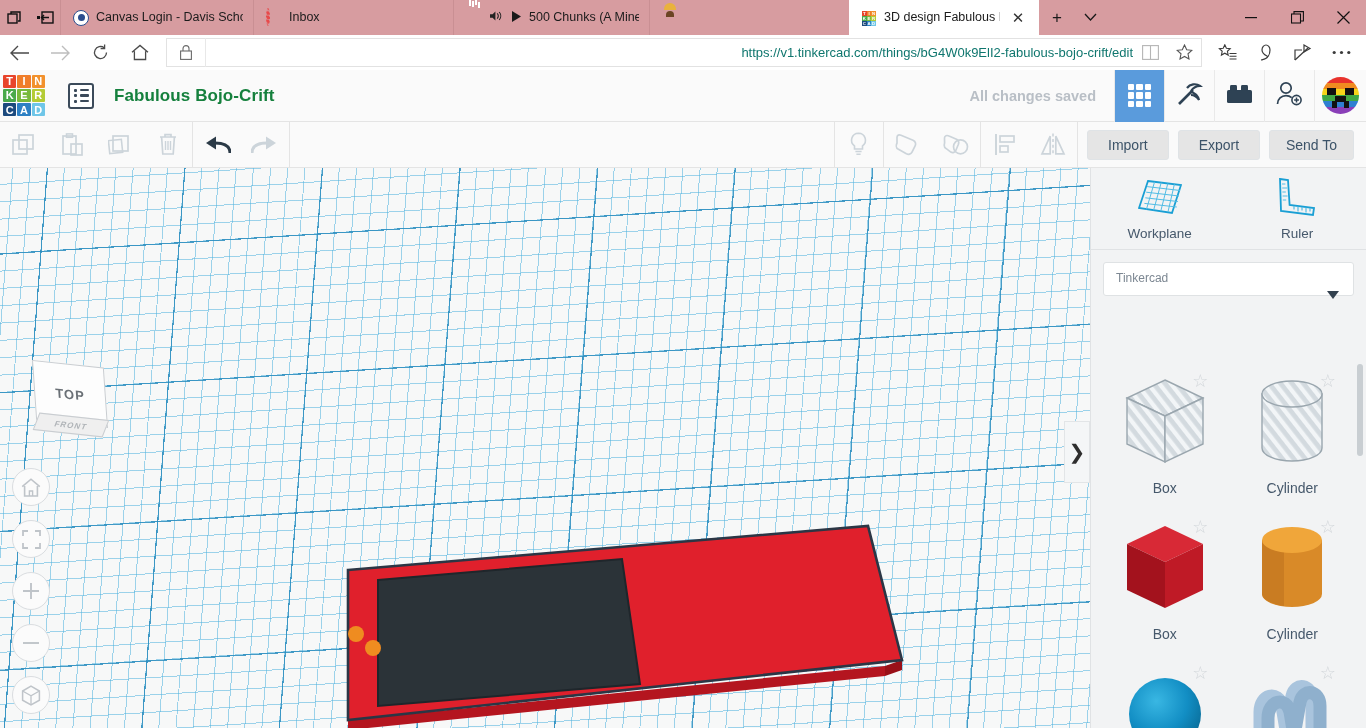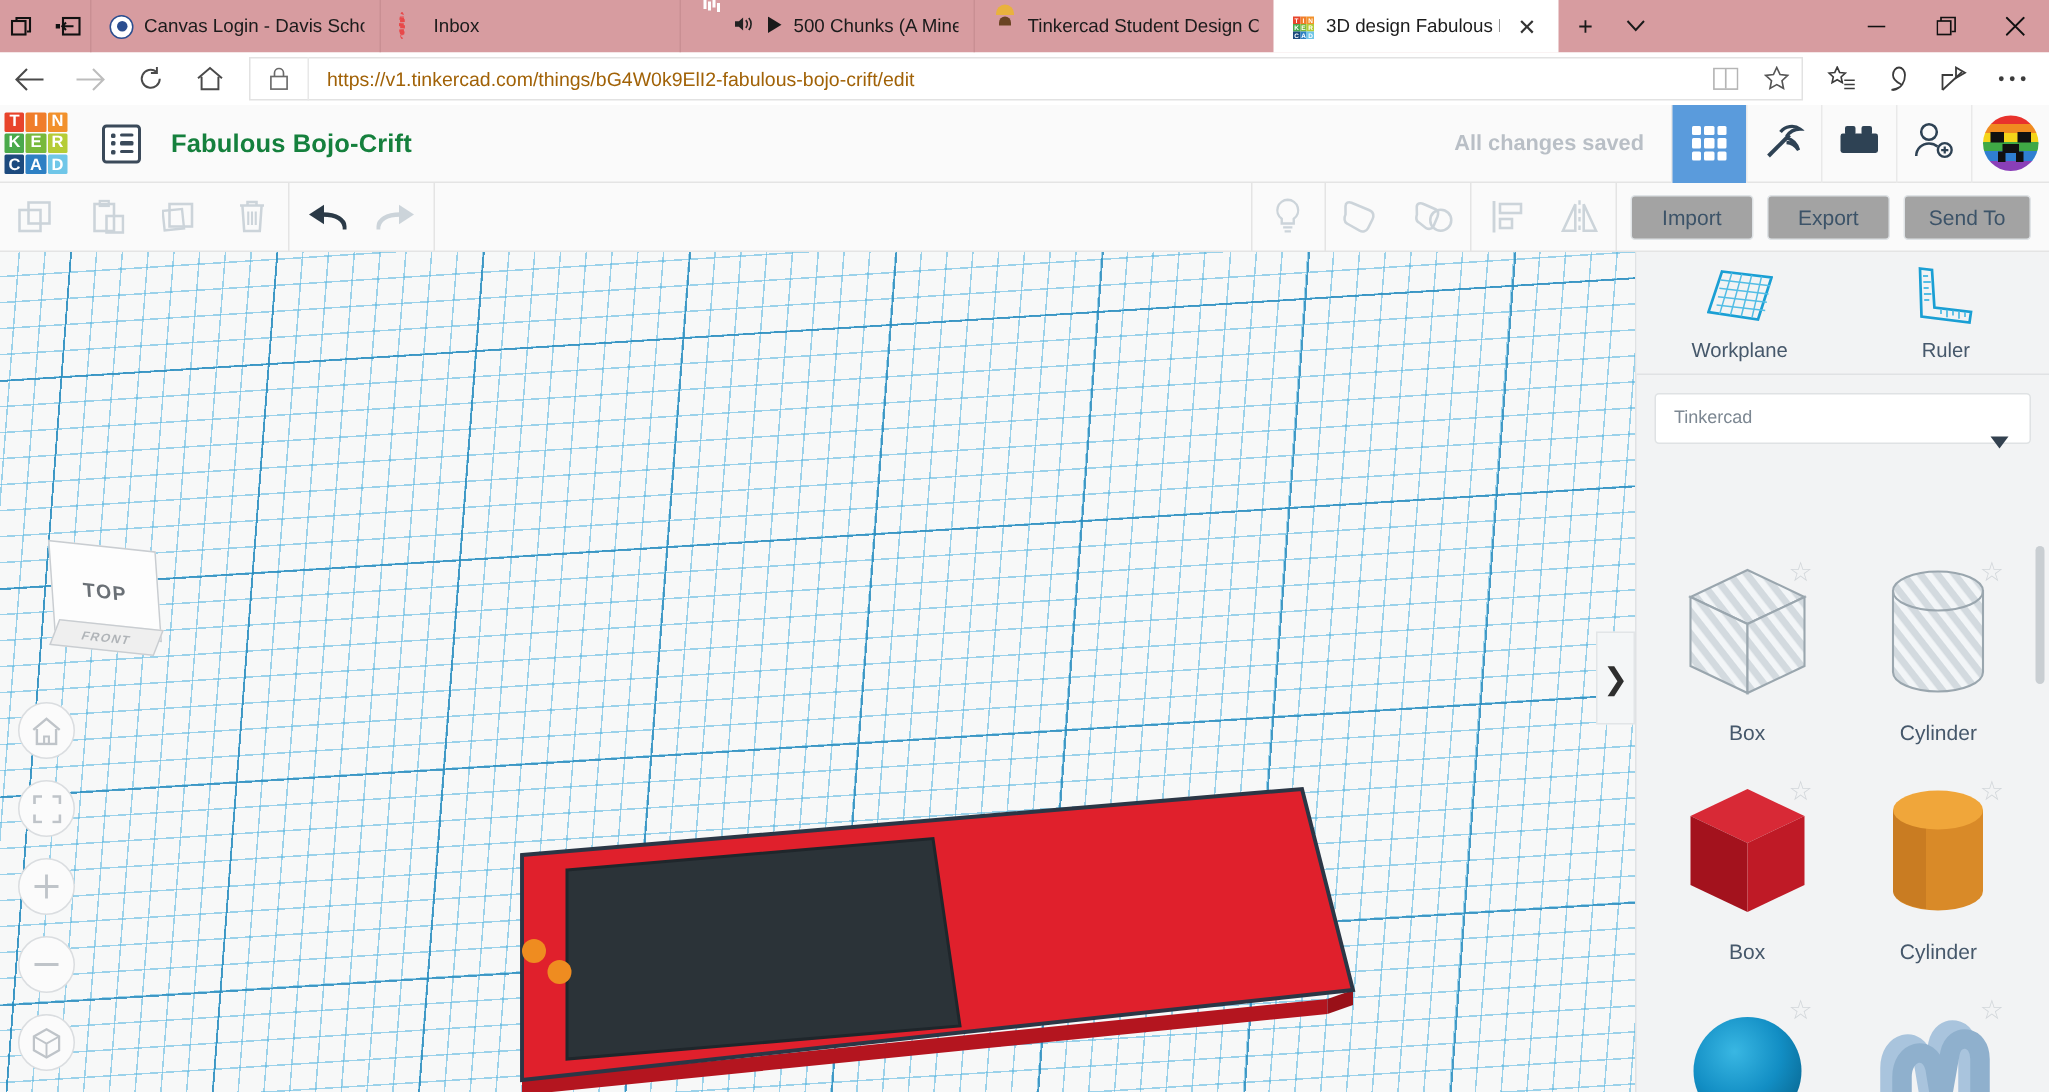--- a/index.html
+++ b/index.html
@@ -109,23 +109,24 @@
   .nav-btn.dim { color:#bdbdbd; }
   .urlbox {
     flex:1; height: 29px; margin: 0 6px 0 6px;
     border: 1px solid #e2e2e2; background:#fff;
     display:flex; align-items:center;
   }
   .lockwrap {
     width: 38px; display:flex; align-items:center; justify-content:center;
   }
   .url-text {
-    flex:1; font-size: 13px; color:#a16207; white-space:nowrap;
+    flex:1; font-size: 13px; color:#0f766e; white-space:nowrap;
     overflow:hidden; border-left:1px solid #e8e8e8; padding-left:12px;
     line-height:29px;
+    text-align:right;
   }
   .url-right { display:flex; align-items:center; }
   .url-ico {
     width: 34px; height:29px; display:flex; align-items:center;
     justify-content:center; color:#8a8a8a;
   }
   .tool-ico {
     width: 38px; height:35px; display:flex; align-items:center;
     justify-content:center; color:#3b3b3b;
   }
@@ -204,21 +205,21 @@
   .tgroup { display:flex; align-items:center; height:46px; }
   .tbtn {
     width:48px; height:46px; display:flex; align-items:center;
     justify-content:center; color:#ccd4da;
   }
   .tbtn.enabled { color:#2b3a47; }
   .tsep { width:1px; height:46px; background:#e4e4e4; }
   .tpush { flex:1; }
   .pbtn {
     height:30px; min-width:82px; padding:0 16px; margin-left:9px;
-    border:1px solid #dfe3e6; border-radius:3px; background:#a3a3a3;
+    border:1px solid #dfe3e6; border-radius:3px; background:#e5e5e5;
     color:#3c5368; font-size:14px; display:flex; align-items:center;
     justify-content:center;
   }
   .pbtn.last { margin-right:12px; }
 
   
   .canvas {
     position:absolute; top:168px; left:0; width:1090px; height:560px;
     background:#f2f3f4; overflow:hidden;
   }
@@ -365,21 +366,20 @@
         </span>
         <span style="flex:0 0 10px;">
           <svg width="10" height="11" viewBox="0 0 10 11">
               <path d="M0 0l9 5.5L0 11z" fill="#1a1a1a"></path>
             </svg>
         </span>
         <span class="tab-label">500 Chunks (A Minec</span>
       </div>
       <div class="tab w4">
         <span class="fav"><span class="fav-person"></span></span>
-        <span class="tab-label">Tinkercad Student Design C</span>
       </div>
       <div class="tab active">
         <span class="fav">
           <span class="fav-tk">
             <span style="background:#e8442b">T</span>
               <span style="background:#f07d2a">I</span>
               <span style="background:#f2912c">N</span>
             <span style="background:#4aa94b">K</span>
               <span style="background:#78b93c">E</span>
               <span style="background:#b5cc36">R</span>

